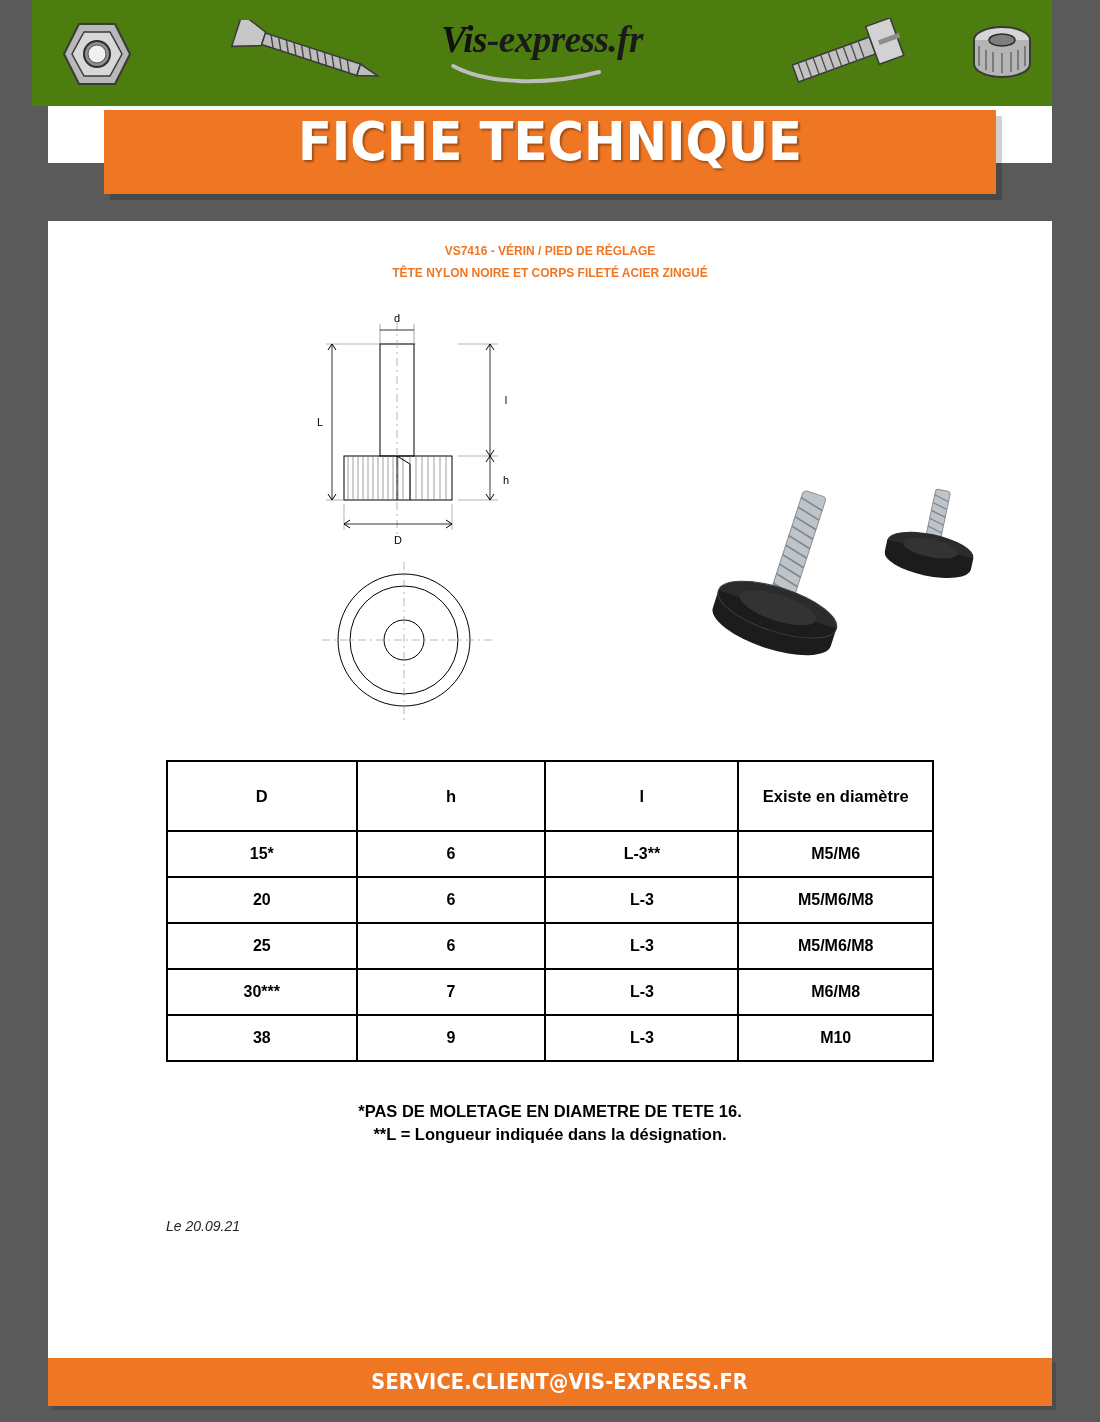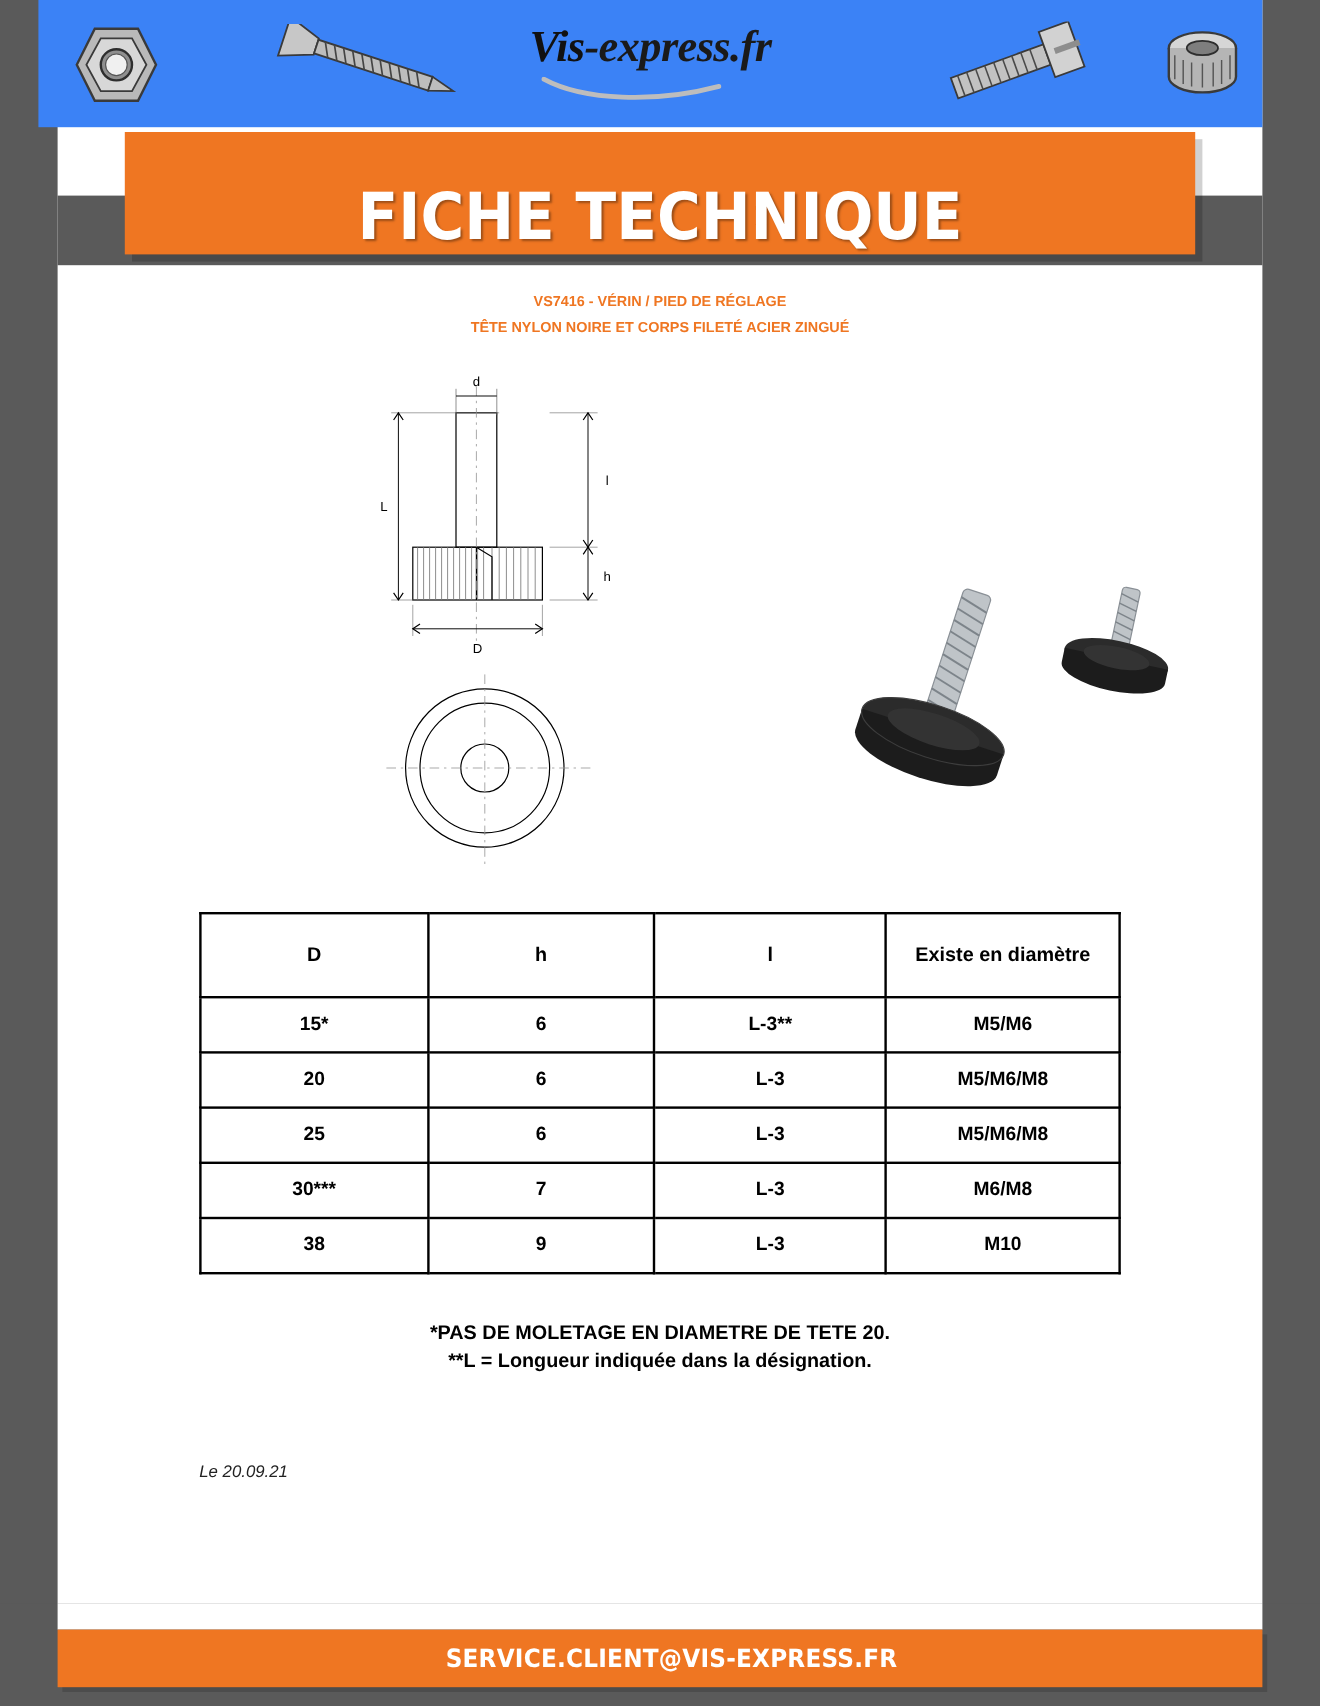--- a/index.html
+++ b/index.html
@@ -30,21 +30,21 @@
   .margin-left { left: 0; }
   .margin-right { right: 0; }
 
   
   .logo-strip {
     position: absolute;
     left: 32px;
     right: 48px;
     top: 0;
     height: 106px;
-    background: #3b82f6;
+    background: #4d7c0f;
   }
   .brand {
     position: absolute;
     left: 50%;
     top: 18px;
     transform: translateX(-50%);
     text-align: center;
   }
   .brand-text {
     font-family: "Liberation Serif", serif;
@@ -72,25 +72,25 @@
     right: 48px;
     top: 163px;
     height: 58px;
     background: #5a5a5a;
   }
   .title-banner {
     position: absolute;
     left: 104px;
     right: 104px;
     top: 110px;
-    height: 102px;
+    height: 84px;
     background: #ef7622;
     box-shadow: 6px 6px 0 rgba(0,0,0,0.18);
     display: flex;
-    align-items: flex-end;
+    align-items: flex-start;
     justify-content: center;
   }
   .title-banner h1 {
     margin: 0;
     color: #ffffff;
     font-family: "DejaVu Sans", sans-serif;
     font-weight: bold;
     font-size: 54px;
     letter-spacing: 0px;
     text-shadow: 2px 2px 2px rgba(0,0,0,0.35);
@@ -466,21 +466,21 @@
       <tr>
         <td>38</td>
         <td>9</td>
         <td>L-3</td>
         <td>M10</td>
       </tr>
     </tbody>
   </table>
 
   <div class="notes">
-    <div>*PAS DE MOLETAGE EN DIAMETRE DE TETE 20.</div>
+    <div>*PAS DE MOLETAGE EN DIAMETRE DE TETE 16.</div>
     <div>**L = Longueur indiquée dans la désignation.</div>
   </div>
 
   <div class="date">Le 20.09.21</div>
 
   <div class="footer-dark"></div>
   <div class="footer-white-gap"></div>
   <div class="footer-orange">
     <span>SERVICE.CLIENT@VIS-EXPRESS.FR</span>
   </div>

